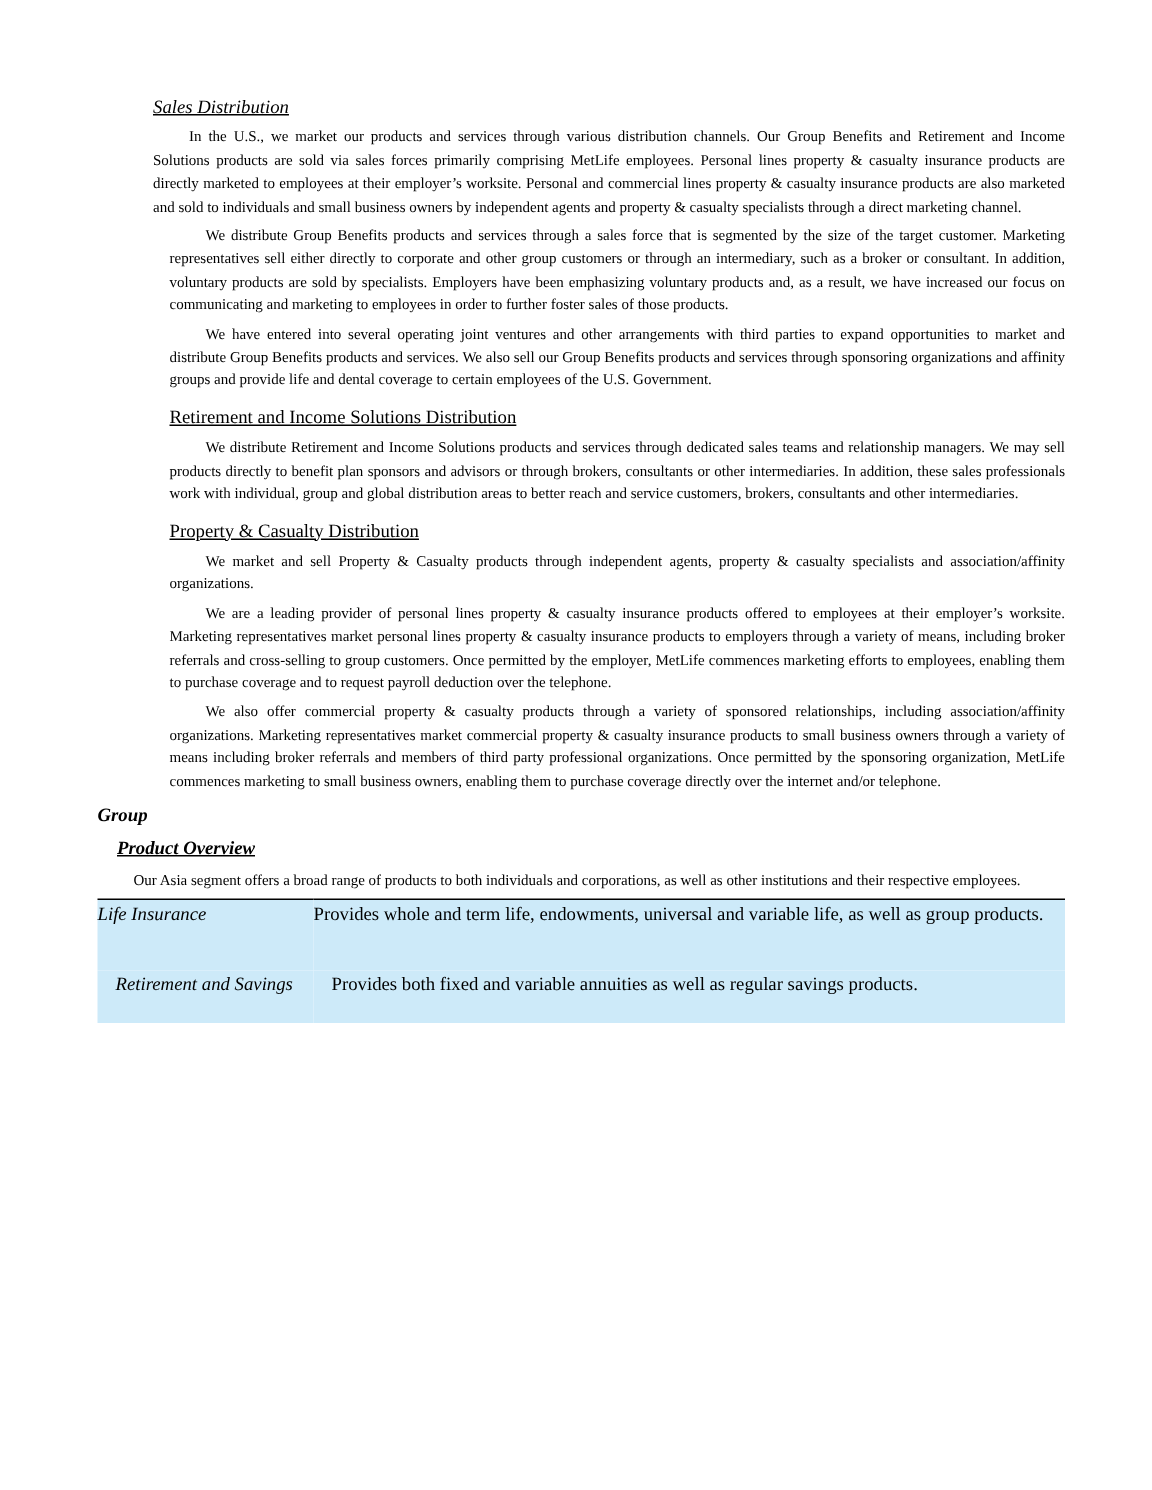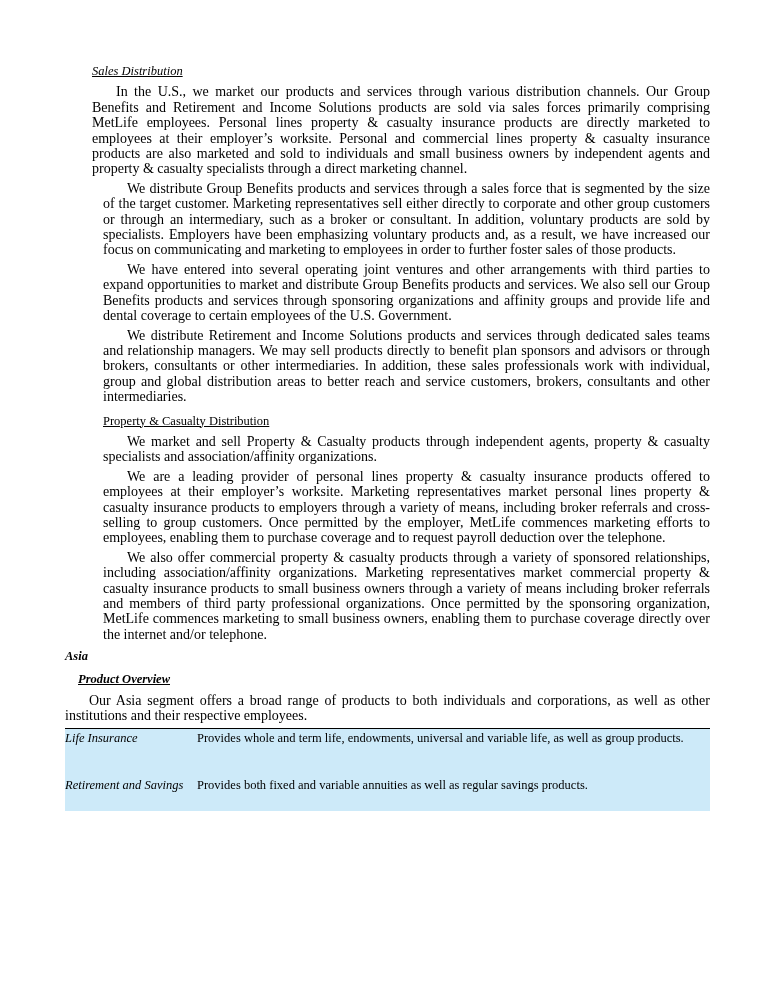--- a/index.html
+++ b/index.html
@@ -17,36 +17,36 @@
     color: #000000;
   }
   .content {
     position: absolute;
     top: 64px;
     left: 65px;
     width: 645px;
   }
   p {
     margin: 0 0 4px 0;
-    font-size: 14px;
+    font-size: 10px;
     line-height: 15.4px;
     text-align: justify;
     text-indent: 24px;
   }
   .h {
     font-size: 12.5px;
     line-height: 15.4px;
     font-weight: normal;
     margin: 9px 0 5px 0;
   }
   .first { margin-top: 0; }
   .u { text-decoration: underline; }
   .i { font-style: italic; }
   .b { font-weight: bold; }
-  .level1 { margin-left: 27px; }
+  .level1 { margin-left: 37px; }
   .level2 { margin-left: 11px; }
   .asia-heading { margin: 7px 0 4px 0; }
   .po-heading { margin: 7px 0 6px 13px; }
   .asia-intro { margin-top: 2px; }
   .mp-label {
     font-size: 12.5px;
     line-height: 15.4px;
     margin: 16px 0 3px 3px;
   }
   table.products {
@@ -61,21 +61,21 @@
     padding: 2px 3px 0 0;
   }
   td.name {
     width: 129px;
     padding-left: 5px;
     font-style: italic;
   }
   tr.hl td { background: var(--row-highlight, #cdeaf9); margin-top: 17px; }
   tr.r1 td { height: 45px; }
   tr.r2 td { height: 50px; }
-  tr.r3 td { height: 33px; }
+  tr.r3 td { height: 33px; padding-left: 12px; }
   .page-number {
     position: absolute;
     top: 924px;
     left: 0;
     width: 768px;
     text-align: center;
     font-size: 12.5px;
     line-height: 15.4px;
   }
 </style>
@@ -86,30 +86,31 @@
   <div class="content">
 
     <div class="level1">
       <div class="h u i first">Sales Distribution</div>
       <p>In the U.S., we market our products and services through various distribution channels. Our Group Benefits and Retirement and Income Solutions products are sold via sales forces primarily comprising MetLife employees. Personal lines property &amp; casualty insurance products are directly marketed to employees at their employer’s worksite. Personal and commercial lines property &amp; casualty insurance products are also marketed and sold to individuals and small business owners by independent agents and property &amp; casualty specialists through a direct marketing channel.</p>
 
       <div class="level2">
         <p>We distribute Group Benefits products and services through a sales force that is segmented by the size of the target customer. Marketing representatives sell either directly to corporate and other group customers or through an intermediary, such as a broker or consultant. In addition, voluntary products are sold by specialists. Employers have been emphasizing voluntary products and, as a result, we have increased our focus on communicating and marketing to employees in order to further foster sales of those products.</p>
         <p>We have entered into several operating joint ventures and other arrangements with third parties to expand opportunities to market and distribute Group Benefits products and services. We also sell our Group Benefits products and services through sponsoring organizations and affinity groups and provide life and dental coverage to certain employees of the U.S. Government.</p>
 
+        <div class="h u">Retirement and Income Solutions Distribution</div>
         <p>We distribute Retirement and Income Solutions products and services through dedicated sales teams and relationship managers. We may sell products directly to benefit plan sponsors and advisors or through brokers, consultants or other intermediaries. In addition, these sales professionals work with individual, group and global distribution areas to better reach and service customers, brokers, consultants and other intermediaries.</p>
 
         <div class="h u">Property &amp; Casualty Distribution</div>
         <p>We market and sell Property &amp; Casualty products through independent agents, property &amp; casualty specialists and association/affinity organizations.</p>
         <p>We are a leading provider of personal lines property &amp; casualty insurance products offered to employees at their employer’s worksite. Marketing representatives market personal lines property &amp; casualty insurance products to employers through a variety of means, including broker referrals and cross-selling to group customers. Once permitted by the employer, MetLife commences marketing efforts to employees, enabling them to purchase coverage and to request payroll deduction over the telephone.</p>
         <p>We also offer commercial property &amp; casualty products through a variety of sponsored relationships, including association/affinity organizations. Marketing representatives market commercial property &amp; casualty insurance products to small business owners through a variety of means including broker referrals and members of third party professional organizations. Once permitted by the sponsoring organization, MetLife commences marketing to small business owners, enabling them to purchase coverage directly over the internet and/or telephone.</p>
       </div>
     </div>
 
-    <div class="h b i asia-heading">Asia</div>
+    <div class="h b i asia-heading">Group</div>
     <div class="h b i u po-heading">Product Overview</div>
     <p class="asia-intro">Our Asia segment offers a broad range of products to both individuals and corporations, as well as other institutions and their respective employees.</p>
 
 
     <table class="products">
       <tbody>
         <tr class="hl r1">
           <td class="name">Life Insurance</td>
           <td class="desc">Provides whole and term life, endowments, universal and variable life, as well as group products.</td>
         </tr>

